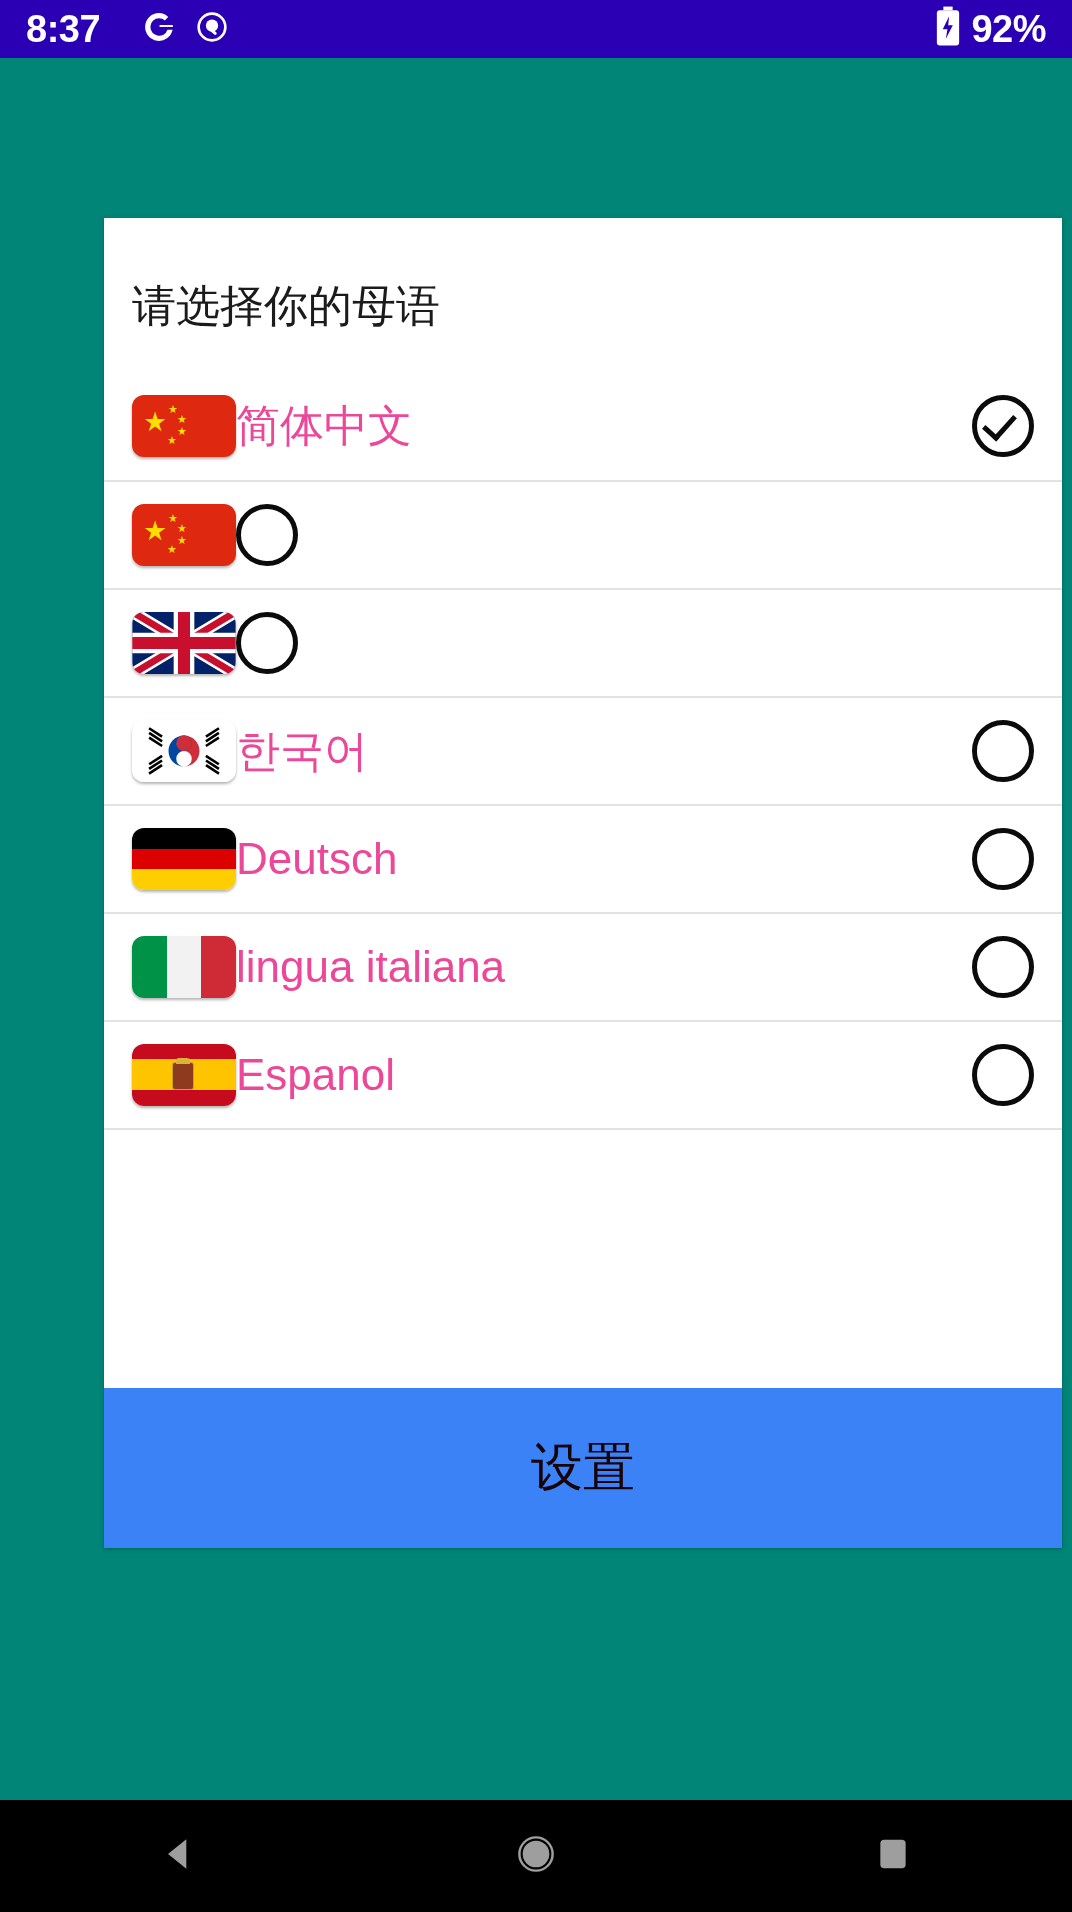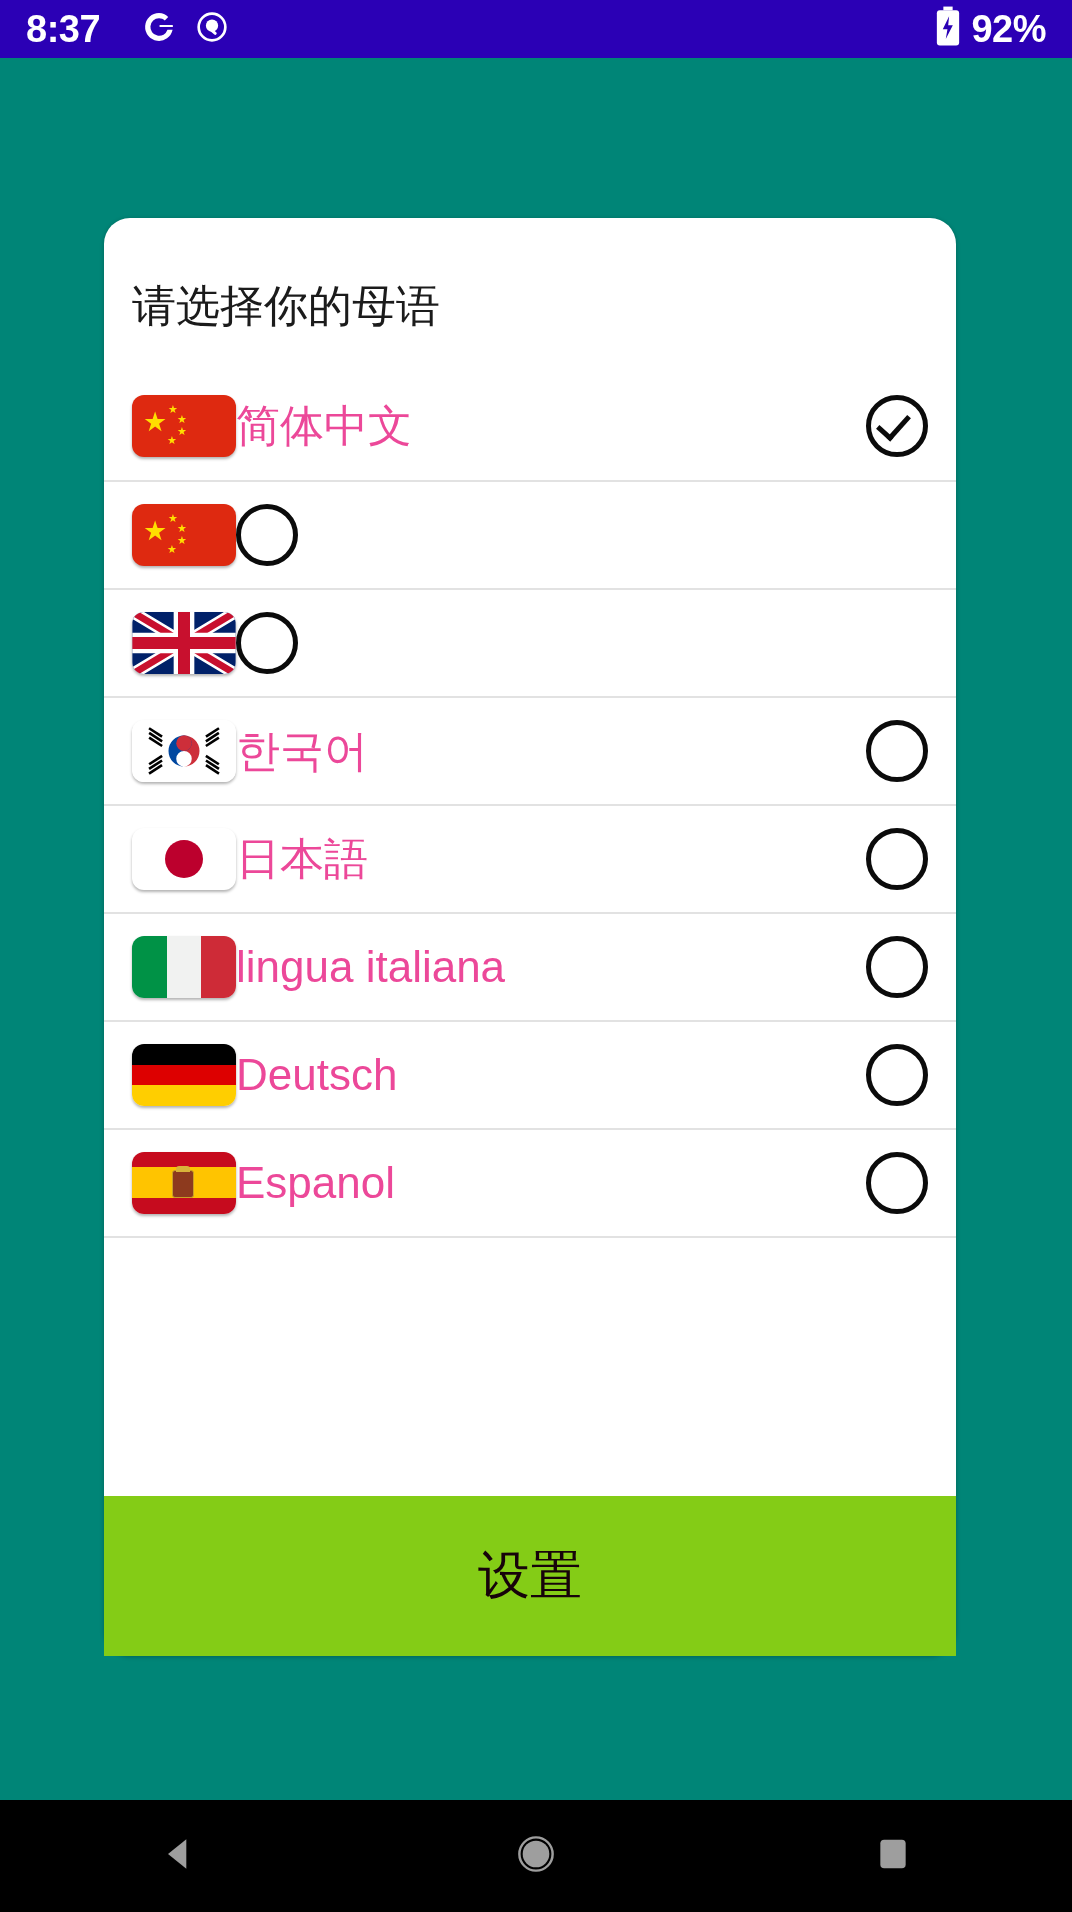--- a/index.html
+++ b/index.html
@@ -55,24 +55,23 @@
     font-weight: bold;
     letter-spacing: -0.5px;
     text-align: right;
   }
 
   
   #language-card {
     position: absolute;
     left: 104px;
     top: 218px;
-    width: 852px;
+    width: 958px;
     background: #ffffff;
     box-shadow: 0 1px 4px rgba(0,0,0,0.25);
-    border-radius: 26px;
   }
   #card-title {
     font-size: 44px;
     color: #1b1b1b;
     padding: 64px 0 42px 28px;
     line-height: 1.1;
     font-weight: normal;
   }
   #language-list {
     display: block;
@@ -124,21 +123,21 @@
   }
   #card-filler {
     height: 258px;
     background: #ffffff;
     border-top: 2px solid #e2e2e2;
   }
 
   
   #confirm-button {
     height: 160px;
-    background: #84cc16;
+    background: #3b82f6;
     display: flex;
     align-items: center;
     justify-content: center;
     color: #17030a;
     font-size: 52px;
     cursor: pointer;
     user-select: none;
   }
 
   
@@ -323,37 +322,30 @@
               <rect x="42" y="22.5" width="9" height="1.5" transform="rotate(33 46.5 23.2)"></rect>
               <rect x="42" y="25.2" width="9" height="1.5" transform="rotate(33 46.5 26)"></rect>
               <rect x="42" y="27.9" width="9" height="1.5" transform="rotate(33 46.5 28.7)"></rect>
             </g>
           </svg>
         </span>
         <span class="lang-label">한국어</span>
         <span class="radio"></span>
       </div>
 
-      <div class="language-row">
-        <span class="flag flag-jp">
-          <span class="disc"></span>
-        </span>
-        <span class="lang-label">日本語</span>
+
+      <div class="language-row">
+        <span class="flag flag-de"></span>
+        <span class="lang-label">Deutsch</span>
         <span class="radio"></span>
       </div>
 
       <div class="language-row">
         <span class="flag flag-it"></span>
         <span class="lang-label">lingua italiana</span>
-        <span class="radio"></span>
-      </div>
-
-      <div class="language-row">
-        <span class="flag flag-de"></span>
-        <span class="lang-label">Deutsch</span>
         <span class="radio"></span>
       </div>
 
       <div class="language-row">
         <span class="flag flag-es">
           <span class="crest"></span>
         </span>
         <span class="lang-label">Espanol</span>
         <span class="radio"></span>
       </div>

